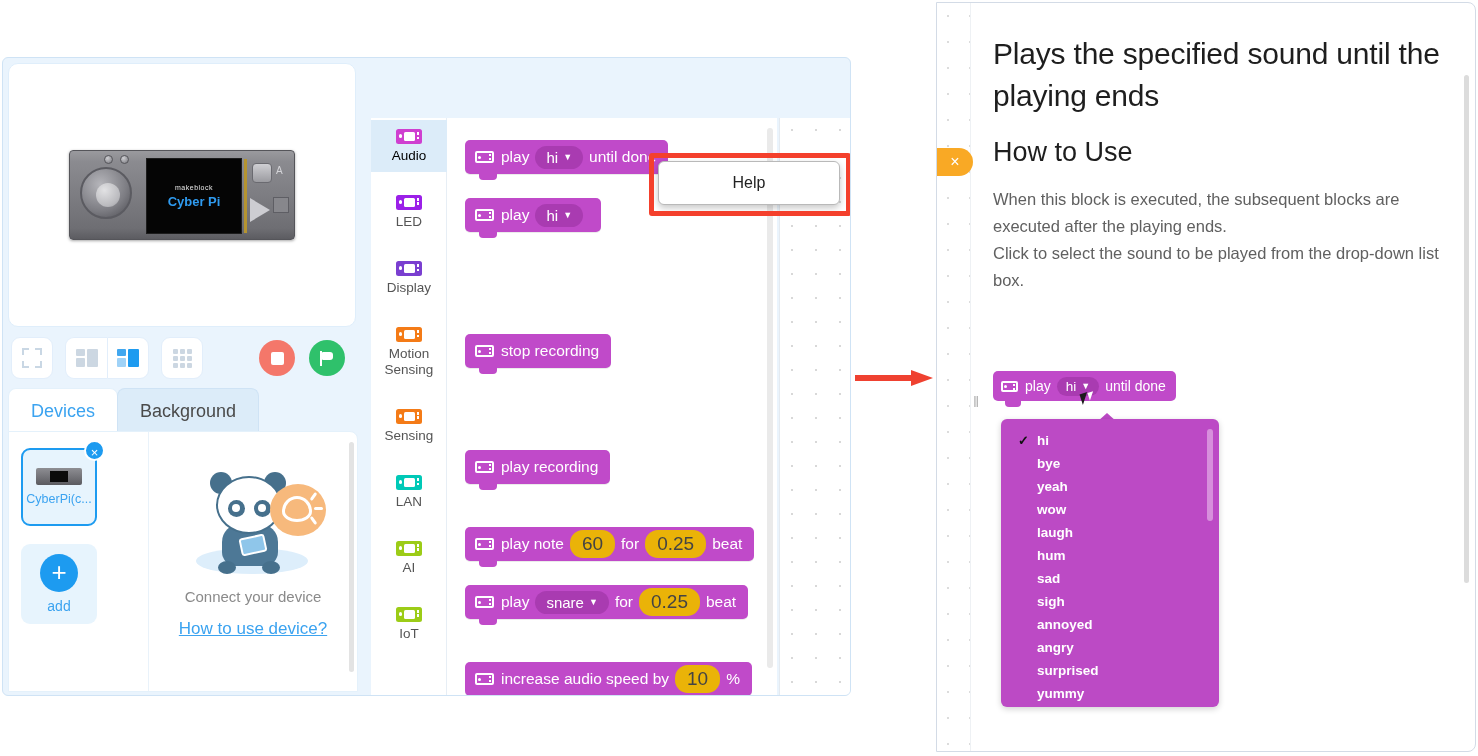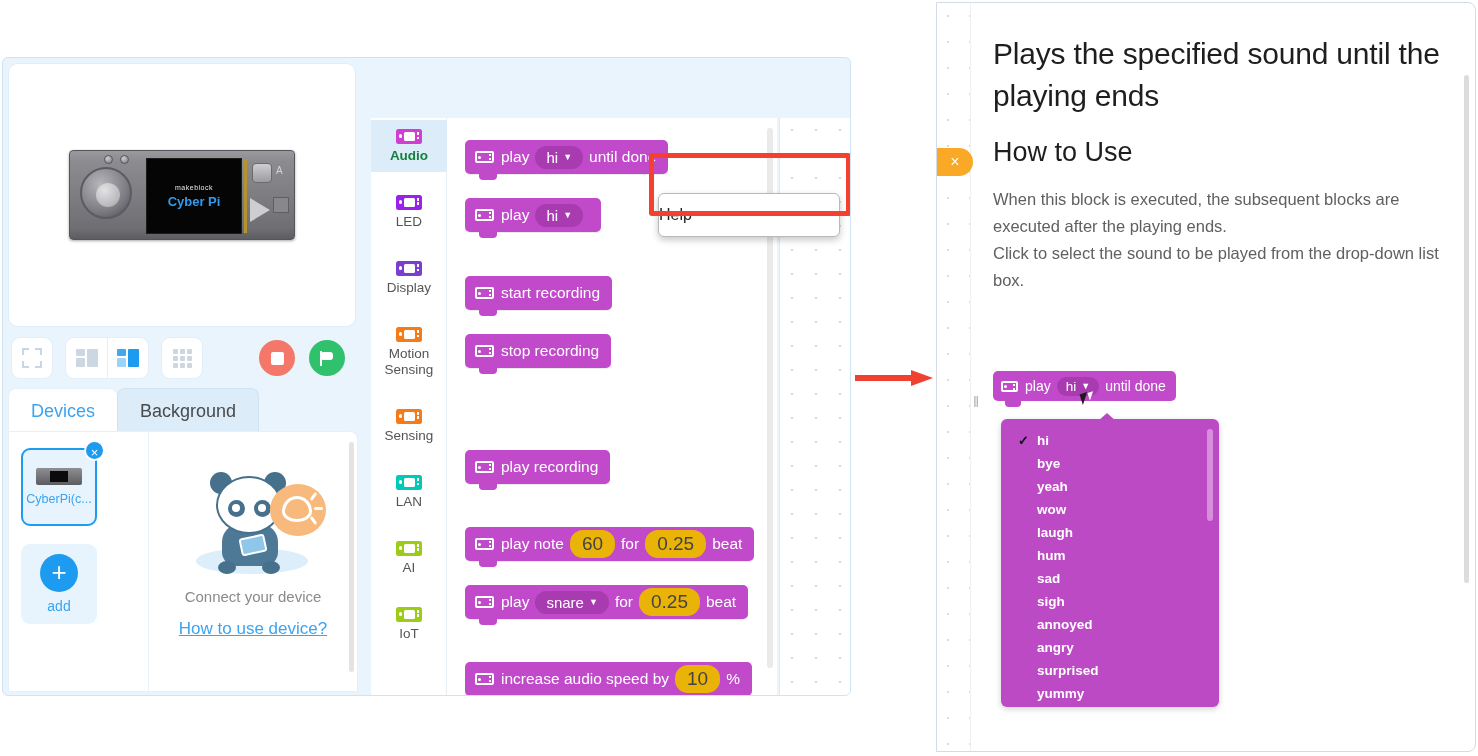--- a/index.html
+++ b/index.html
@@ -183,21 +183,21 @@
   }
   .cat.active { background:#dcecf9; }
   .cat .cico {
     width:26px; height:15px; margin:0 auto 4px; border-radius:2.5px; position:relative;
   }
   .cat .cico::before { content:""; position:absolute; left:2.5px; top:5px; width:3.5px; height:3.5px; background:#fff; border-radius:50%; }
   .cat .cico::after  { content:""; position:absolute; left:8px; top:3px; width:11px; height:9px; background:#fff; border-radius:1.5px; }
   .cat .cdots { position:absolute; right:3px; top:3px; width:2px; height:9px;
     background:linear-gradient(#fff 0 30%, transparent 30% 50%, #fff 50% 80%, transparent 80% 100%); }
   .cat .clabel { font-size:13.5px; color:#555; line-height:16px; }
-  .cat.active .clabel { color:#15803d; font-weight:bold; }
+  .cat.active .clabel { color:#000000; font-weight:normal; }
 
   
   .palette {
     position:absolute; left:444px; top:60px; width:330px; height:636px;
     background:#fff; overflow:hidden;
   }
   .blk {
     position:absolute;
     background:#c04ac9;
     border-radius:5px;
@@ -239,24 +239,23 @@
     position:absolute; left:777px; top:60px; width:71px; height:636px;
     background:#fff;
     background-image:radial-gradient(#d8d8d8 1px, transparent 1px);
     background-size:24px 24px;
   }
 
   
   .help-menu {
     position:absolute; left:655px; top:103px; width:182px; height:44px;
     background:#fff; border:1px solid #b9b9b9; border-radius:6px;
-    display:flex; align-items:center; 
+    display:flex; align-items:center; justify-content:center;
     font-size:16px; color:#222;
     box-shadow:0 3px 7px rgba(0,0,0,.22);
-    margin-top:32px;
   }
   .red-box {
     position:absolute; left:646px; top:95px; width:202px; height:63px;
     border:5px solid #f4402c; border-radius:3px; pointer-events:none;
   }
 
   
   .arrow { position:absolute; left:855px; top:370px; width:78px; height:16px; }
   .arrow .shaft { position:absolute; left:0; top:5px; width:58px; height:6px; background:#ef4130; }
   .arrow .head {
@@ -508,24 +507,20 @@
 
       <div class="blk" style="left:18px; top:80px;">
         <span class="blk-ico"></span>
         <span class="blk-txt">play</span>
         <span class="pill-dd">
           <span>hi</span>
           <span class="carat">▼</span>
         </span>
       </div>
 
-      <div class="blk" style="left:18px; top:158px;">
-        <span class="blk-ico"></span>
-        <span class="blk-txt">start recording</span>
-      </div>
 
       <div class="blk" style="left:18px; top:216px;">
         <span class="blk-ico"></span>
         <span class="blk-txt">stop recording</span>
       </div>
 
 
       <div class="blk" style="left:18px; top:332px;">
         <span class="blk-ico"></span>
         <span class="blk-txt">play recording</span>

